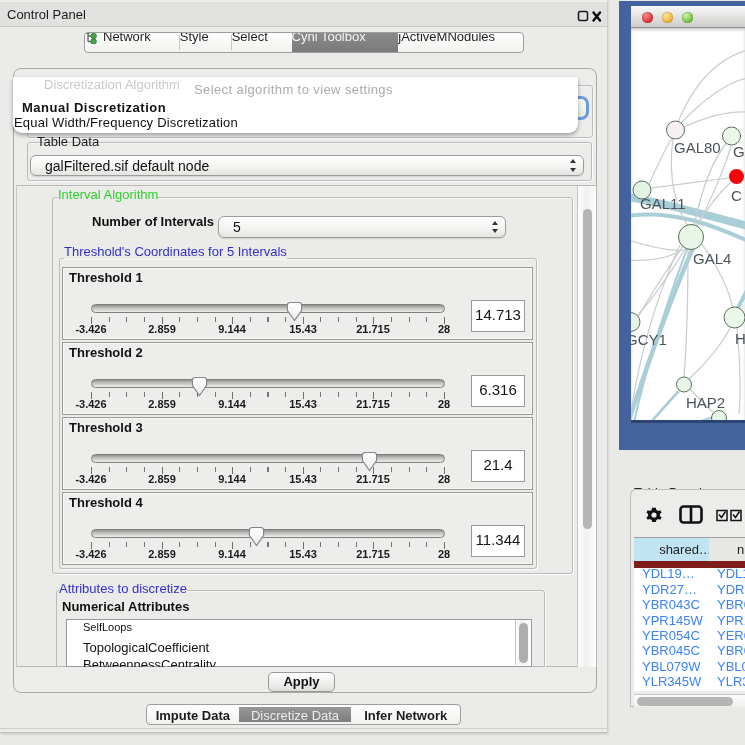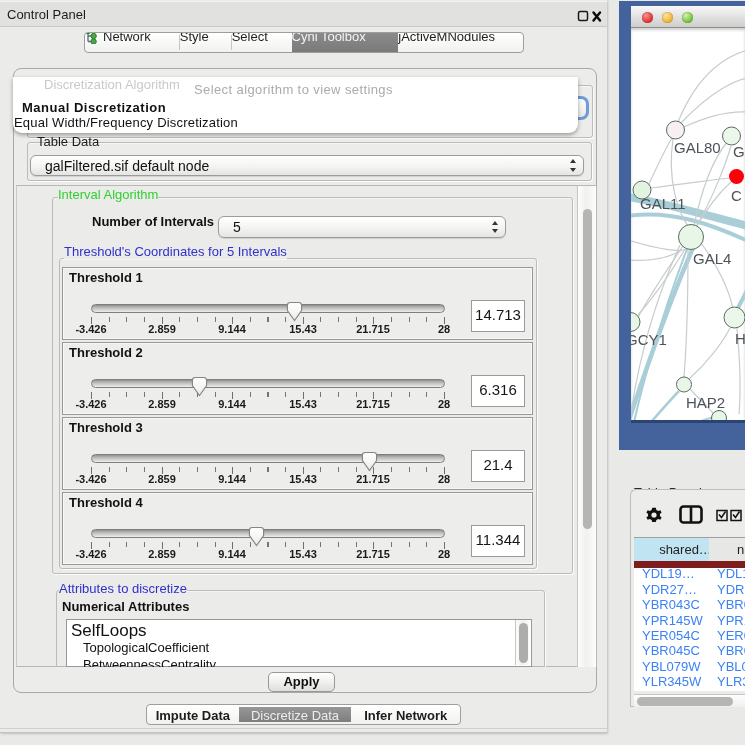--- a/index.html
+++ b/index.html
@@ -257,21 +257,21 @@
               <div class="tlab" style="left:240px">15.43</div>
               <div class="tlab" style="left:310px">21.715</div>
               <div class="tlab" style="left:381px">28</div>
               <div class="vbox">11.344</div>
             </div>
 
         <div class="group" style="left:39px; top:404px; width:489px; height:90px;"></div>
         <div class="glabel" style="left:42px; top:395px; color:#3030cc; background:#ebebe9;">Attributes to discretize</div>
         <div class="abs" style="left:45px; top:413px; font-size:13px; font-weight:bold; color:#111;">Numerical Attributes</div>
         <div class="abs" style="left:49px; top:433px; width:466px; height:48px; background:#ffffff; border:1px solid #98989a;">
-          <div class="abs" style="left:4px; top:1px; font-size:17px; color:#111;">SelfLoops</div>
+          <div class="abs" style="left:16px; top:1px; font-size:11px; color:#111;">SelfLoops</div>
           <div class="abs" style="left:16px; top:20px; font-size:13px; color:#111;">TopologicalCoefficient</div>
           <div class="abs" style="left:16px; top:37px; font-size:13px; color:#111;">BetweennessCentrality</div>
           <div class="abs" style="right:1px; top:0; width:15px; height:45px; background:linear-gradient(90deg,#fdfdfd,#efefed 45%,#fdfdfd); border-left:1px solid #c6c6c4;">
             <div class="abs" style="left:3px; top:3px; width:9px; height:40px; background:#adadab; border-radius:5px;"></div>
           </div>
         </div>
       </div>
       <div class="abs" id="vscroll">
             <div class="abs" id="vthumb"></div>
           </div>

